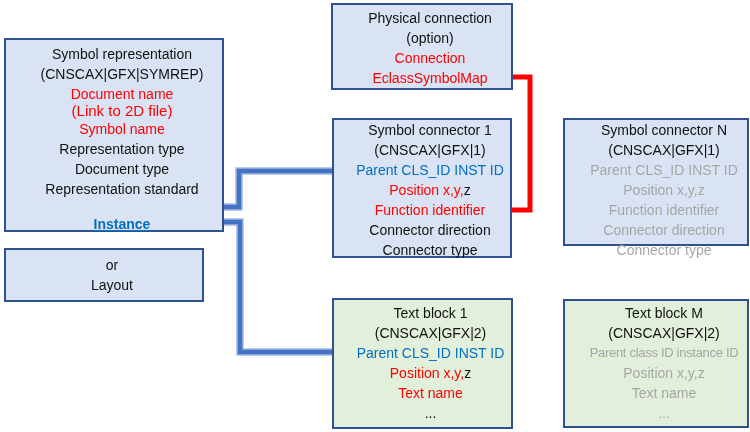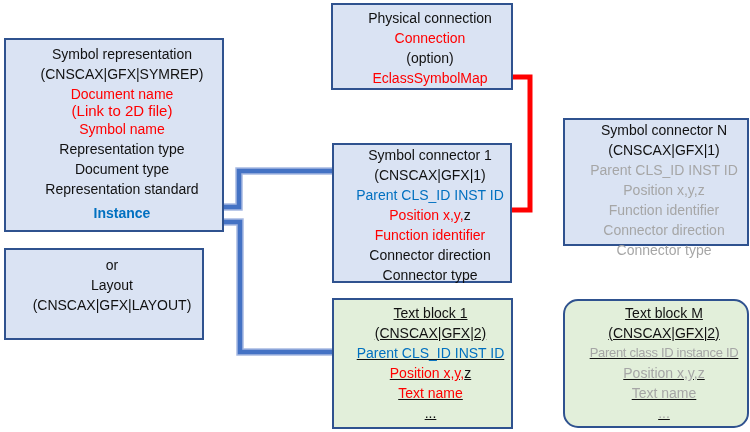--- a/index.html
+++ b/index.html
@@ -9,37 +9,37 @@
   }
   .connectors{position:absolute;left:0;top:0;width:750px;height:432px;}
   .box{
     position:absolute;box-sizing:border-box;
     border:2px solid var(--box-border,#2f528f);
     background:var(--box-blue-fill,#dae3f3);
     text-align:center;color:var(--dark-text,#111);
     font-size:14px;
     padding-left:16px;
   }
-  .box.green{background:var(--box-green-fill,#e2efda);text-decoration:underline;}
+  .box.green{background:var(--box-green-fill,#e2efda);}
   .row{height:20px;line-height:20px;white-space:nowrap;}
   .row.small{height:15px;line-height:14px;font-size:15px;}
   .red{color:var(--red-text,#ff0000);}
   .blue{color:var(--blue-text,#0070c0);}
   .gray{color:var(--gray-text,#a6a6a6);}
   .bold{font-weight:bold;}
   .fit{font-size:13px;letter-spacing:-0.3px;}
-  .instance-row{margin-top:4px;}
+  .instance-row{margin-top:15px;text-decoration:underline;}
 
   #box-symrep{left:4px;top:38px;width:220px;height:194px;padding-top:4px;}
-  #box-layout{left:4px;top:248px;width:200px;height:92px;padding-top:5px;}
+  #box-layout{left:4px;top:248px;width:200px;height:54px;padding-top:5px;}
   #box-physical{left:331px;top:3px;width:182px;height:87px;padding-top:3px;}
-  #box-conn1{left:332px;top:118px;width:180px;height:140px;margin-top:25px;}
+  #box-conn1{left:332px;top:118px;width:180px;height:140px;}
   #box-connN{left:563px;top:118px;width:186px;height:128px;}
   #box-text1{left:332px;top:298px;width:181px;height:131px;padding-top:3px;}
-  #box-textM{left:563px;top:299px;width:186px;height:129px;padding-top:2px;border-radius:15px;}
+  #box-textM{left:563px;top:299px;width:186px;height:129px;padding-top:2px;}
 
   .halo{fill:none;stroke:var(--arrow-halo,#a6b9e2);stroke-width:7.5;stroke-linejoin:miter;}
   .blue-line{fill:none;stroke:var(--arrow-blue,#4472c4);stroke-width:4.5;stroke-linejoin:miter;}
   .blue-head{fill:var(--arrow-blue,#4472c4);stroke:var(--arrow-halo,#a6b9e2);stroke-width:1.5;}
   .red-line{fill:none;stroke:var(--arrow-red,#ff0000);stroke-width:5;stroke-linejoin:miter;}
   .red-head{fill:var(--arrow-red,#ff0000);}
 </style>
 </head>
 <body>
 
@@ -71,27 +71,26 @@
     <div class="row red">Symbol name</div>
     <div class="row">Representation type</div>
     <div class="row">Document type</div>
     <div class="row">Representation standard</div>
     <div class="row blue bold instance-row">Instance</div>
   </div>
 
   <div class="box" id="box-layout">
     <div class="row">or</div>
     <div class="row">Layout</div>
-    <div class="row">(CNSCAX|GFX|LAYOUT)</div>
   </div>
 
   <div class="box" id="box-physical">
     <div class="row">Physical connection</div>
+    <div class="row">(option)</div>
     <div class="row red">Connection</div>
-    <div class="row">(option)</div>
     <div class="row red">EclassSymbolMap</div>
   </div>
 
   <div class="box" id="box-conn1">
     <div class="row">Symbol connector 1</div>
     <div class="row">(CNSCAX|GFX|1)</div>
     <div class="row blue">Parent CLS_ID INST ID</div>
     <div class="row"><span class="red">Position x,y,</span><span>z</span></div>
     <div class="row red">Function identifier</div>
     <div class="row">Connector direction</div>

